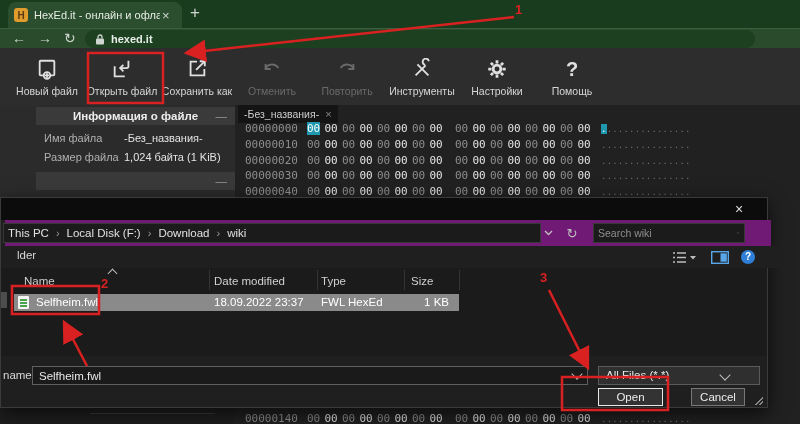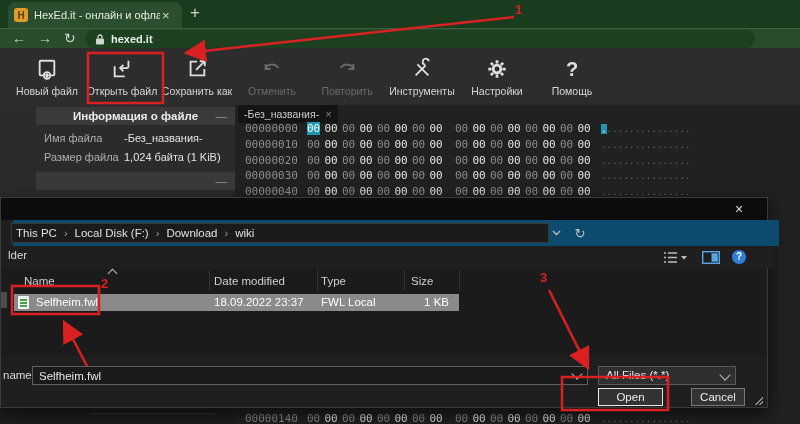--- a/index.html
+++ b/index.html
@@ -56,31 +56,31 @@
   .hex-ascii span{display:inline-block;width:5.6px;font-size:9px;color:#6f6f6f;text-align:center;}
   .hex-ascii span.asel{background:#1f97ae;color:#fff;}
   .hex-bottom{position:absolute;left:0;top:307px;width:800px;}
   .faintline{position:absolute;left:90px;top:308px;width:125px;height:1px;background:#5a5a5a;opacity:.5;}
   
   .dialog{position:absolute;left:0;top:197px;width:768px;height:211px;background:#1f1f1f;
           border:1px solid #3a3a3a;box-shadow:0 6px 18px rgba(0,0,0,.65);}
   .dlg-titlebar{position:absolute;left:0;top:0;width:100%;height:22px;background:#0c0c0c;}
   .dlg-close{position:absolute;left:726px;top:2px;width:24px;height:18px;color:#dddddd;
              font-size:14px;text-align:center;line-height:18px;}
-  .dlg-addr{position:absolute;left:12px;top:22px;width:100%;height:26px;background:#0c4a6e;}
+  .dlg-addr{position:absolute;left:4px;top:22px;width:100%;height:26px;background:#701a75;}
   .addrbox{position:absolute;left:-2px;top:3px;width:538px;height:20px;background:#1b1b1b;border:1px solid #383838;
            display:flex;align-items:center;padding-left:4px;color:#e0e0e0;font-size:11.5px;white-space:nowrap;overflow:hidden;}
   .crumb-sep{color:#9a9a9a;margin:0 7px;font-size:11px;}
   .addr-ic{position:absolute;top:3px;height:20px;display:flex;align-items:center;justify-content:center;color:#bdbdbd;}
   .searchbox{position:absolute;left:588px;top:3px;width:152px;height:20px;background:#1b1b1b;border:1px solid #383838;
              display:flex;align-items:center;}
   .searchbox input{flex:1;background:transparent;border:none;outline:none;color:#e0e0e0;
                    font-size:10.5px;padding:0 4px;font-family:inherit;}
   .searchbox input::placeholder{color:#8f8f8f;}
-  .dlg-toolbar{position:absolute;left:7px;top:48px;width:100%;height:22px;background:#1f1f1f;}
+  .dlg-toolbar{position:absolute;left:16px;top:48px;width:100%;height:22px;background:#1f1f1f;}
   .frag{position:absolute;left:0;top:3px;color:#d8d8d8;font-size:11.5px;}
   .viewic{position:absolute;top:4px;}
   .helpcircle{width:14px;height:14px;border-radius:50%;background:#2f7fd6;color:#fff;font-size:10px;
               font-weight:bold;text-align:center;line-height:14px;}
   .dlg-list{position:absolute;left:0;top:70px;width:100%;height:88px;background:#1b1b1b;}
   .col-h{position:absolute;top:7px;font-size:11.5px;color:#d0d0d0;}
   .colsep{position:absolute;top:2px;width:1px;height:20px;background:#343434;}
   .sortcaret{position:absolute;left:108px;top:2px;width:7px;height:7px;border-left:1px solid #bdbdbd;
              border-top:1px solid #bdbdbd;transform:rotate(45deg);}
   .file-row{position:absolute;left:13px;top:26px;width:445px;height:17px;background:#8a8a8a;color:#ffffff;font-size:11.5px;}
@@ -90,21 +90,21 @@
   .file-date{position:absolute;left:200px;top:2px;text-align:center;}
   .file-type{position:absolute;left:307px;top:2px;}
   .file-size{position:absolute;right:10px;top:2px;}
   .leftnub{position:absolute;left:0;top:24px;width:6px;height:16px;background:#4d4d4d;}
   .dlg-namerow{position:absolute;left:0;top:168px;width:100%;height:20px;}
   .name-label{position:absolute;left:2px;top:3px;color:#d8d8d8;font-size:11.5px;}
   .name-input{position:absolute;left:31px;top:0;width:556px;height:19px;background:#1a1a1a;border:1px solid #5f5f5f;
               color:#e8e8e8;font-size:11.5px;padding:0 16px 0 6px;font-family:inherit;outline:none;}
   .chev{position:absolute;width:8px;height:8px;border-right:1.5px solid #bdbdbd;border-bottom:1.5px solid #bdbdbd;
         transform:rotate(45deg);}
-  .filterbox{position:absolute;left:597px;top:0;width:138px;height:19px;background:#2f2f2f;border:1px solid #5a5a5a;
+  .filterbox{position:absolute;left:597px;top:0;width:162px;height:19px;background:#2f2f2f;border:1px solid #5a5a5a;
              color:#e8e8e8;font-size:11.5px;line-height:17px;padding-left:7px;}
   .btn{position:absolute;top:190px;height:18px;background:#333333;color:#ededed;font-size:11.5px;
        text-align:center;line-height:16px;}
   .btn-open{left:597px;width:65px;border:1px solid #e8e8e8;}
   .btn-cancel{left:690px;width:54px;border:1px solid #777777;}
   .grip{position:absolute;right:4px;bottom:2px;width:8px;height:8px;
         background:linear-gradient(135deg,transparent 50%,#8a8a8a 50%,#8a8a8a 60%,transparent 60%,transparent 75%,#8a8a8a 75%,#8a8a8a 85%,transparent 85%);}
   
   .anno-num{position:absolute;color:#d92121;font-weight:bold;font-size:13px;z-index:30;}
   .overlay{position:absolute;left:0;top:0;z-index:25;pointer-events:none;}
@@ -260,20 +260,27 @@
           <span>Download</span>
           <span class="crumb-sep">›</span>
           <span>wiki</span>
         </div>
       <div class="addr-ic" style="left:534px;width:18px">
         <svg width="9" height="6" viewBox="0 0 9 6">
             <path d="M1 1 L4.5 4.5 L8 1" fill="none" stroke="#bdbdbd" stroke-width="1.4"></path>
           </svg>
       </div>
       <div class="addr-ic" style="left:557px;width:20px;font-size:13px">↻</div>
+      <div class="searchbox">
+        <input placeholder="Search wiki" style="">
+        <svg width="12" height="12" viewBox="0 0 12 12" style="margin-right:5px">
+          <circle cx="5" cy="5" r="3.4" fill="none" stroke="#9a9a9a" stroke-width="1.3"></circle>
+          <path d="M7.6 7.6 L11 11" stroke="#9a9a9a" stroke-width="1.3"></path>
+        </svg>
+      </div>
     </div>
     <div class="dlg-toolbar">
       <span class="frag">lder</span>
       <div class="viewic" style="left:655px">
         <svg width="26" height="13" viewBox="0 0 26 13">
             <path d="M1 2h2M1 6.5h2M1 11h2M5 2h9M5 6.5h9M5 11h9" stroke="#bdbdbd" stroke-width="1.6"></path>
             <path d="M18 5 l3 3.5 3-3.5" fill="#bdbdbd"></path>
           </svg>
       </div>
       <div class="viewic" style="left:694px">
@@ -296,21 +303,21 @@
       <span class="colsep" style="left:458px"></span>
       <span class="leftnub"></span>
       <div class="file-row">
         <span class="file-ic">
             <i style="top:3px"></i>
             <i style="top:6px"></i>
             <i style="top:9px"></i>
           </span>
         <span class="file-name">Selfheim.fwl</span>
         <span class="file-date">18.09.2022 23:37</span>
-        <span class="file-type">FWL Local</span>
+        <span class="file-type">FWL HexEd</span>
         <span class="file-size">1 KB</span>
       </div>
     </div>
     <div class="dlg-namerow">
       <span class="name-label">name:</span>
       <input class="name-input" value="Selfheim.fwl" style="">
       <span class="chev" style="left:572px;top:4px"></span>
       <div class="filterbox">
         <span>All Files (*.*)</span>
         <span class="chev" style="left:122px;top:4px"></span>

